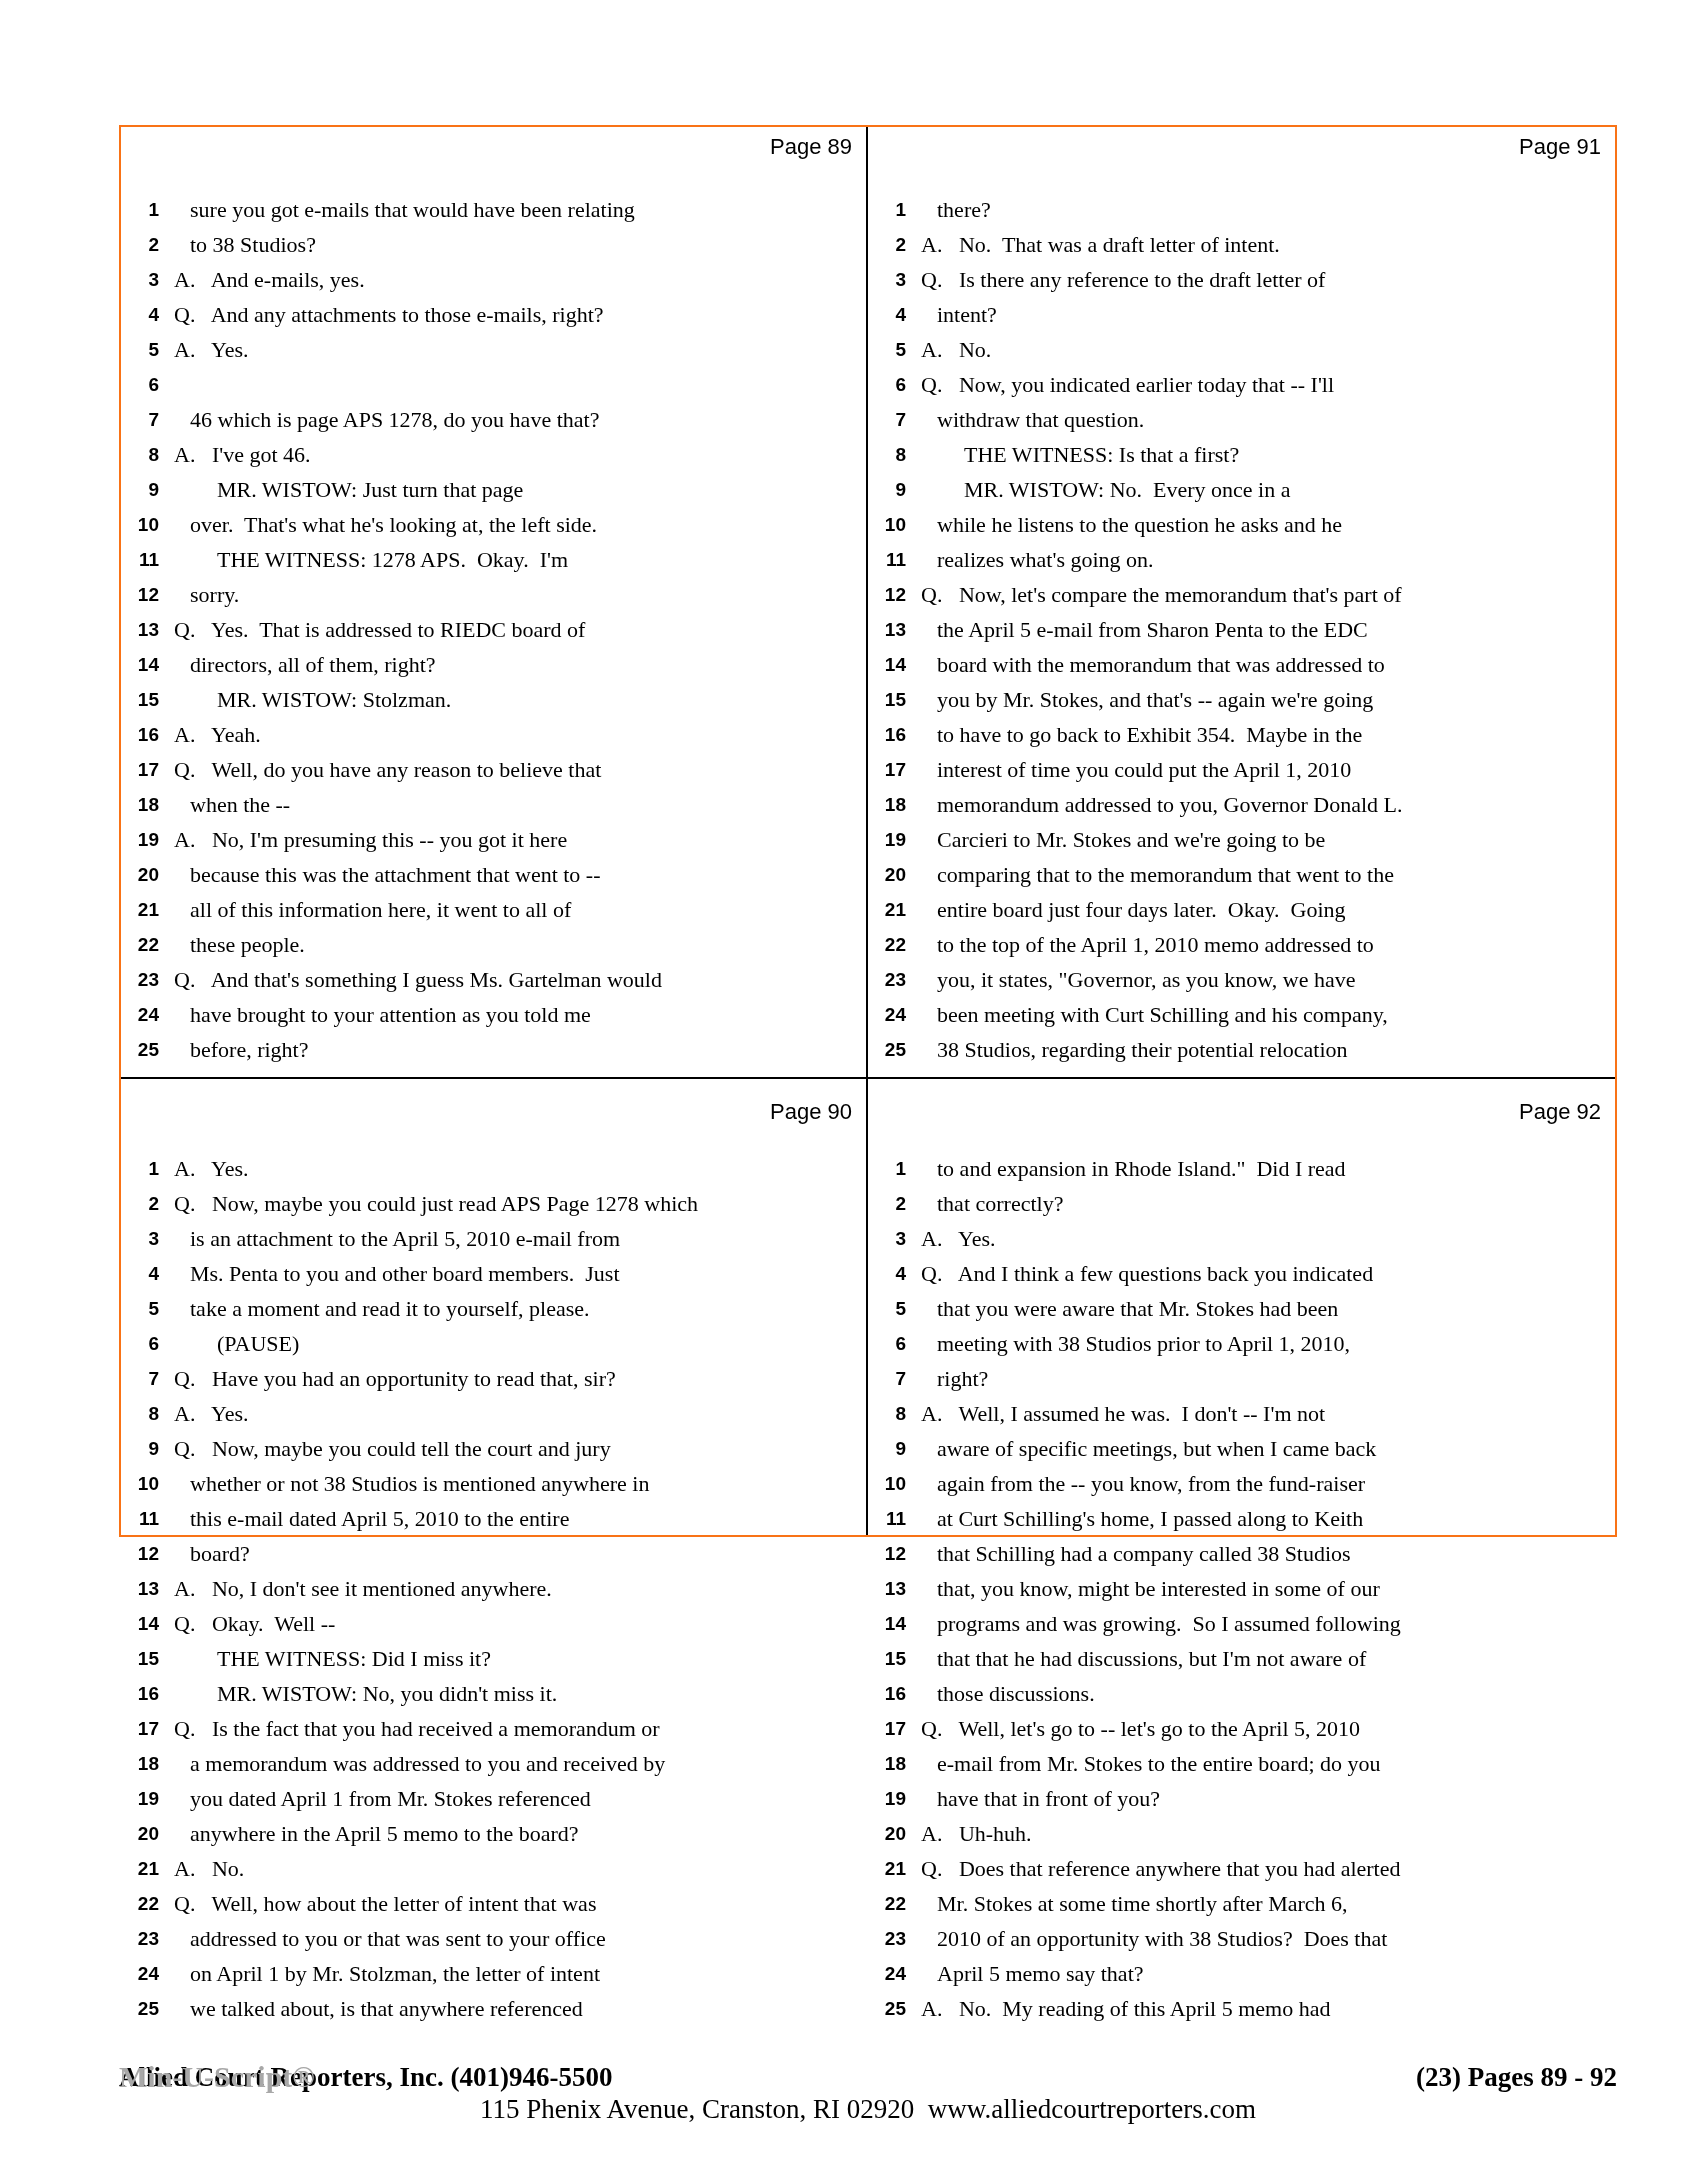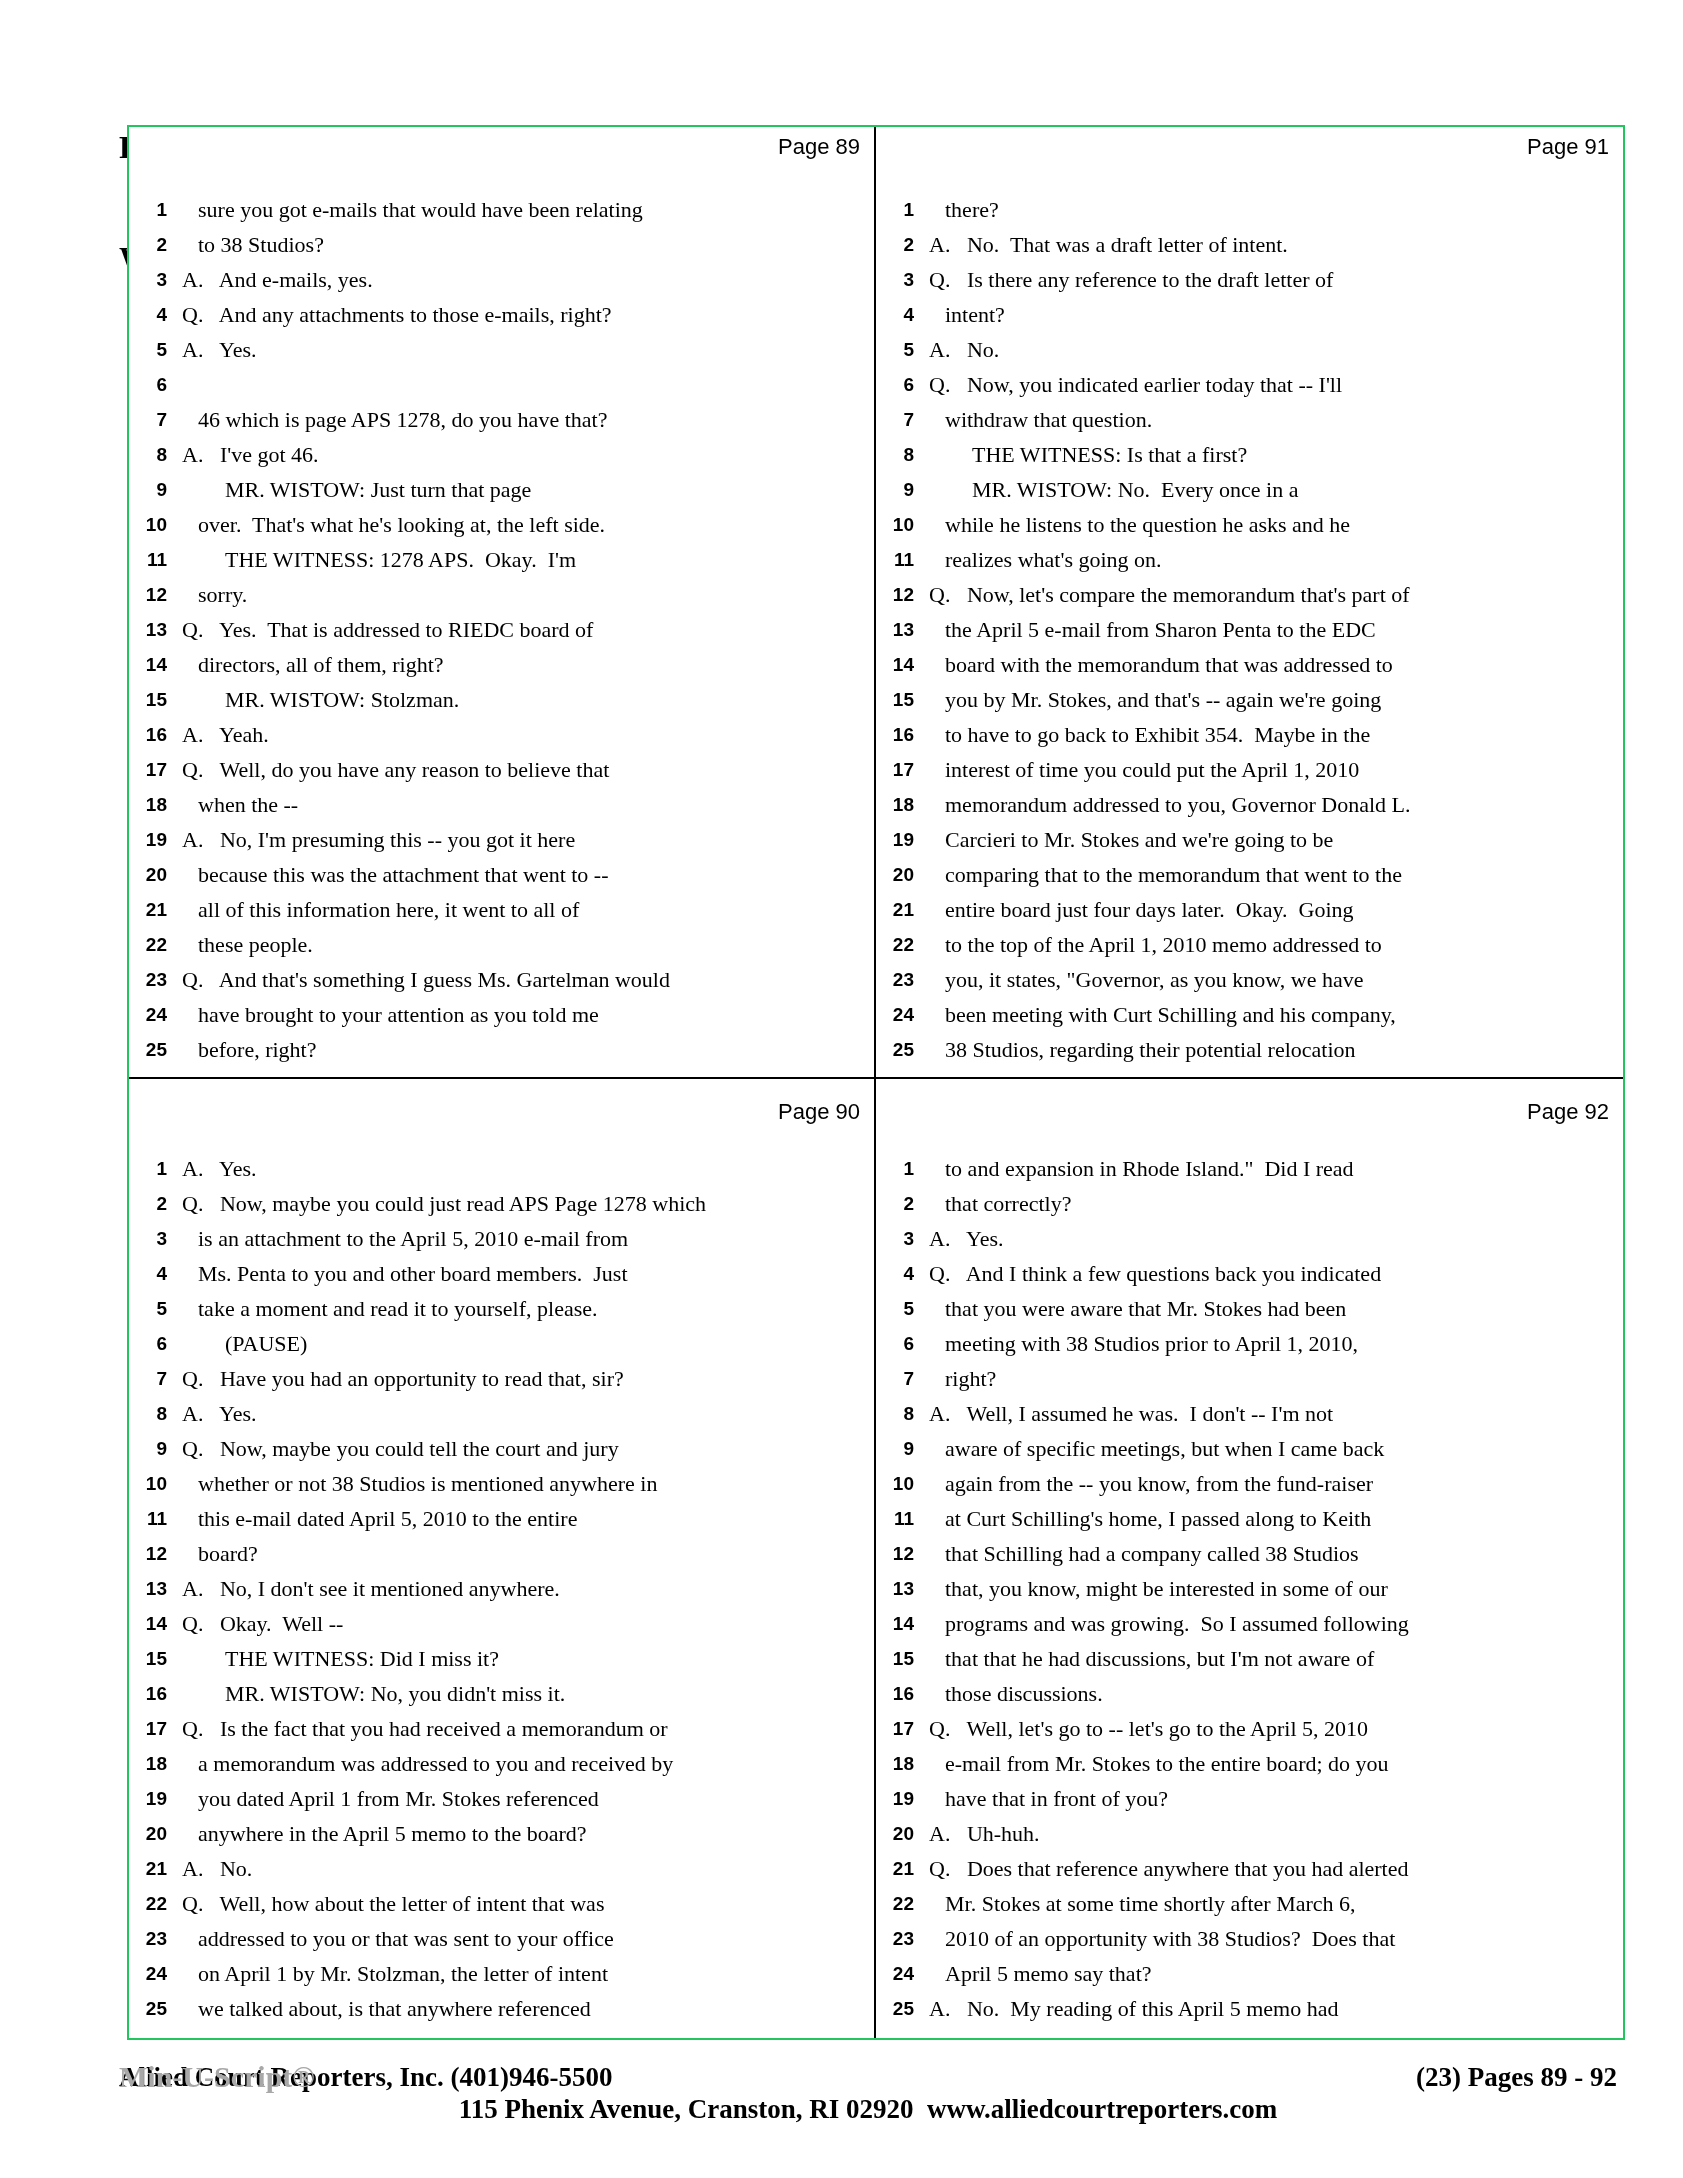--- a/index.html
+++ b/index.html
@@ -16,28 +16,27 @@
     font-weight: bold; font-size: 32px; line-height: 37px;
     white-space: pre;
   }
   .hdr-right {
     position: absolute; right: 66px; top: 55px;
     font-weight: bold; font-size: 32px; line-height: 37px;
     text-align: right; white-space: pre;
   }
   .sheet {
     position: absolute; left: 119px; top: 125px;
-    width: 1498px; height: 1915px;
-    border: 2px solid #22c55e;
+    width: 1498px; height: 1412px;
+    border: 2px solid #f97316;
     box-sizing: border-box;
     display: grid;
     grid-template-columns: 1fr 1fr;
     grid-template-rows: 952px 1fr;
     background: #fff;
-    margin-left: 8px;
   }
   .cell { position: relative; box-sizing: border-box; }
   .cell.br { border-right: 2px solid #000; }
   .cell.bb { border-bottom: 2px solid #000; }
   .page-label {
     position: absolute; top: 8px; right: 14px;
     font-family: "Liberation Sans", sans-serif;
     font-size: 22px; line-height: 24px;
   }
   .row2 .page-label { top: 21px; }
@@ -55,21 +54,21 @@
   .i-s { margin-left: 58px; }  
   .footer-line1 {
     position: absolute; left: 119px; right: 66px; top: 2061px; height: 34px;
     font-weight: bold; font-size: 27px; line-height: 32px;
   }
   .f-brand { position: absolute; left: 0; top: 0; font-size: 30px; }
   .f-center { display: block; width: 100%; text-align: left; }
   .f-right { position: absolute; right: 0; top: 0; }
   .footer-line2 {
     position: absolute; left: 119px; right: 66px; top: 2093px;
-    font-weight: bold; font-size: 27px; line-height: 32px;
+    font-weight: normal; font-size: 27px; line-height: 32px;
     text-align: center; white-space: pre;
   }
 </style>
 </head>
 <body>
 
 <div class="hdr-left">
   <div>Rhode Island Economic Development Corporation  vs</div>
   <div>Wells Fargo Securities, LLC</div>
 </div>

